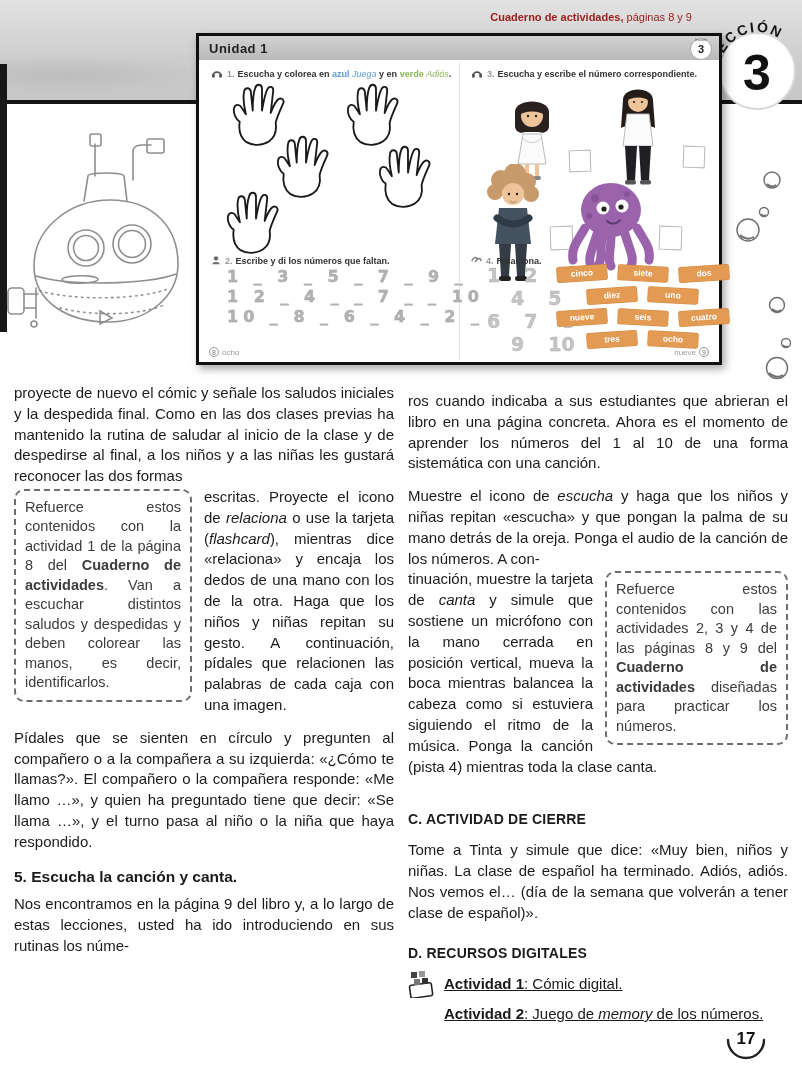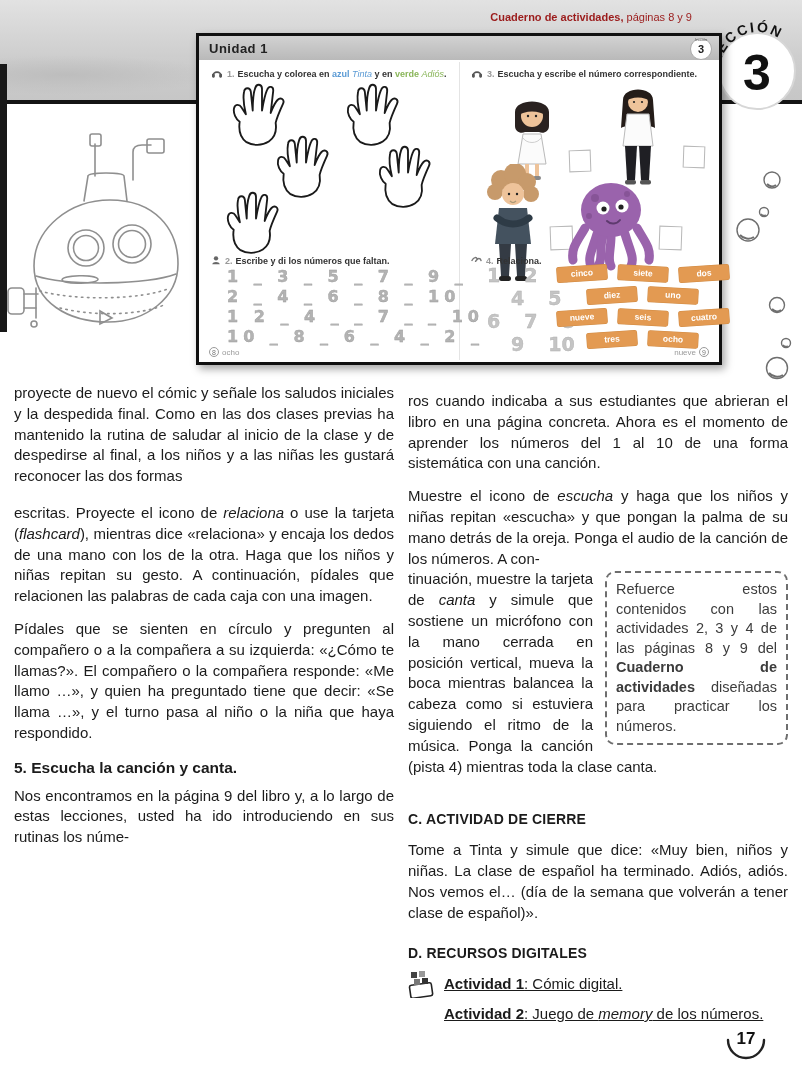--- a/index.html
+++ b/index.html
@@ -159,21 +159,21 @@
         <span>3</span>
       </div>
     </div>
     <div class="page-divider"></div>
 
     <div class="ex-head" style="left:12px;top:32px;">
       <svg width="12" height="10" viewBox="0 0 14 12" style="vertical-align:-1px">
         <path d="M2,10 a5,5 0 0 1 10,0" fill="none" stroke="#555" stroke-width="2"></path>
         <rect x="1" y="7" width="3.4" height="4.6" rx="1.4" fill="#555"></rect>
           <rect x="9.6" y="7" width="3.4" height="4.6" rx="1.4" fill="#555"></rect>
-      </svg><span class="num">1.</span><span><span class="b">Escucha y colorea en </span><span class="b c-blue">azul </span><span class="i c-blue">Tinta</span><span class="b"> y en </span><span class="b c-green">verde </span><span class="i c-green">Adiós</span><span class="b">.</span></span>
+      </svg><span class="num">1.</span><span><span class="b">Escucha y colorea en </span><span class="b c-blue">azul </span><span class="i c-blue">Juega</span><span class="b"> y en </span><span class="b c-green">verde </span><span class="i c-green">Adiós</span><span class="b">.</span></span>
     </div>
 
     <svg class="hands" viewBox="0 0 235 172">
       <defs>
         <path id="hand" d="M25,97 C15,90 12,78 14,64 C8,60 3,50 5,42 C7,35 14,36 17,41 L24,52 C21,40 19,27 21,16 C22,8 31,8 32,16 L35,46 C35,33 36,18 39,10 C41,2 50,3 50,11 L50,46 C52,34 55,20 58,13 C61,5 69,7 68,15 L64,50 C67,42 71,33 75,29 C80,24 87,28 84,35 C79,46 74,57 72,66 C74,79 70,90 61,96 C50,103 35,103 25,97 Z"></path>
       </defs>
       <g fill="#ffffff" stroke="#1a1a1a" stroke-width="3" stroke-linejoin="round">
         <use href="#hand" transform="translate(14,0) scale(0.62)"></use>
         <use href="#hand" transform="translate(128,0) scale(0.62)"></use>
         <use href="#hand" transform="translate(58,52) scale(0.62)"></use>
@@ -183,21 +183,20 @@
     </svg>
 
     <div class="ex-head" style="left:12px;top:219px;">
       <svg width="10" height="10" viewBox="0 0 12 12" style="vertical-align:-1px">
         <circle cx="6" cy="4" r="2.6" fill="#666"></circle>
           <path d="M1.5,11 C2,7.5 10,7.5 10.5,11 Z" fill="#666"></path>
       </svg><span class="num">2.</span><span>Escribe y di los números que faltan.</span>
     </div>
     <div class="numbers-block">
       <div class="numbers-row">1 _ 3 _ 5 _ 7 _ 9 _</div>
-      <div class="numbers-row">2 _ 4 _ 6 _ 8 _ 10</div>
       <div class="numbers-row">1 2 _ 4 _ _ 7 _ _ 10</div>
       <div class="numbers-row">10 _ 8 _ 6 _ 4 _ 2 _</div>
     </div>
     <div class="pg-footer" style="left:10px;">
       <span class="dot">8</span>
       <span>ocho</span>
     </div>
 
     <div class="ex-head" style="left:272px;top:32px;">
       <svg width="12" height="10" viewBox="0 0 14 12" style="vertical-align:-1px">
@@ -326,22 +325,23 @@
       </div>
     </div>
 
     <div class="pg-footer" style="right:10px;">
       <span>nueve</span>
       <span class="dot">9</span>
     </div>
   </div>
 
   <div class="col col-left">
-    <p style="margin-bottom:16px;">proyecte de nuevo el cómic y señale los saludos iniciales y la despedida final. Como en las dos clases previas ha mantenido la rutina de saludar al inicio de la clase y de despedirse al final, a los niños y a las niñas les gustará reconocer las dos formas</p>
+    <p style="margin-bottom:0;">proyecte de nuevo el cómic y señale los saludos iniciales y la despedida final. Como en las dos clases previas ha mantenido la rutina de saludar al inicio de la clase y de despedirse al final, a los niños y a las niñas les gustará reconocer las dos formas</p>
     <p style="margin-top:0;">
+      <span class="note-box note-left"><span>Refuerce estos contenidos con la actividad 1 de la página 8 del </span><span class="b">Cuaderno de actividades</span><span>. Van a escuchar distintos saludos y despedidas y deben colorear las manos, es decir, identificarlos.</span></span>
       <span><span>escritas. Proyecte el icono de </span><span class="i">relaciona</span><span> o use la tarjeta (</span><span class="i">flashcard</span><span>), mientras dice «relaciona» y encaja los dedos de una mano con los de la otra. Haga que los niños y niñas repitan su gesto. A continuación, pídales que relacionen las palabras de cada caja con una imagen.</span></span>
     </p>
     <div style="clear:both;"></div>
     <p>Pídales que se sienten en círculo y pregunten al compañero o a la compañera a su izquierda: «¿Cómo te llamas?». El compañero o la compañera responde: «Me llamo …», y quien ha preguntado tiene que decir: «Se llama …», y el turno pasa al niño o la niña que haya respondido.</p>
     <div class="h-num">5. Escucha la canción y canta.</div>
     <p>Nos encontramos en la página 9 del libro y, a lo largo de estas lecciones, usted ha ido introduciendo en sus rutinas los núme-</p>
   </div>
 
   <div class="col col-right">
     <p>ros cuando indicaba a sus estudiantes que abrieran el libro en una página concreta. Ahora es el momento de aprender los números del 1 al 10 de una forma sistemática con una canción.</p>

